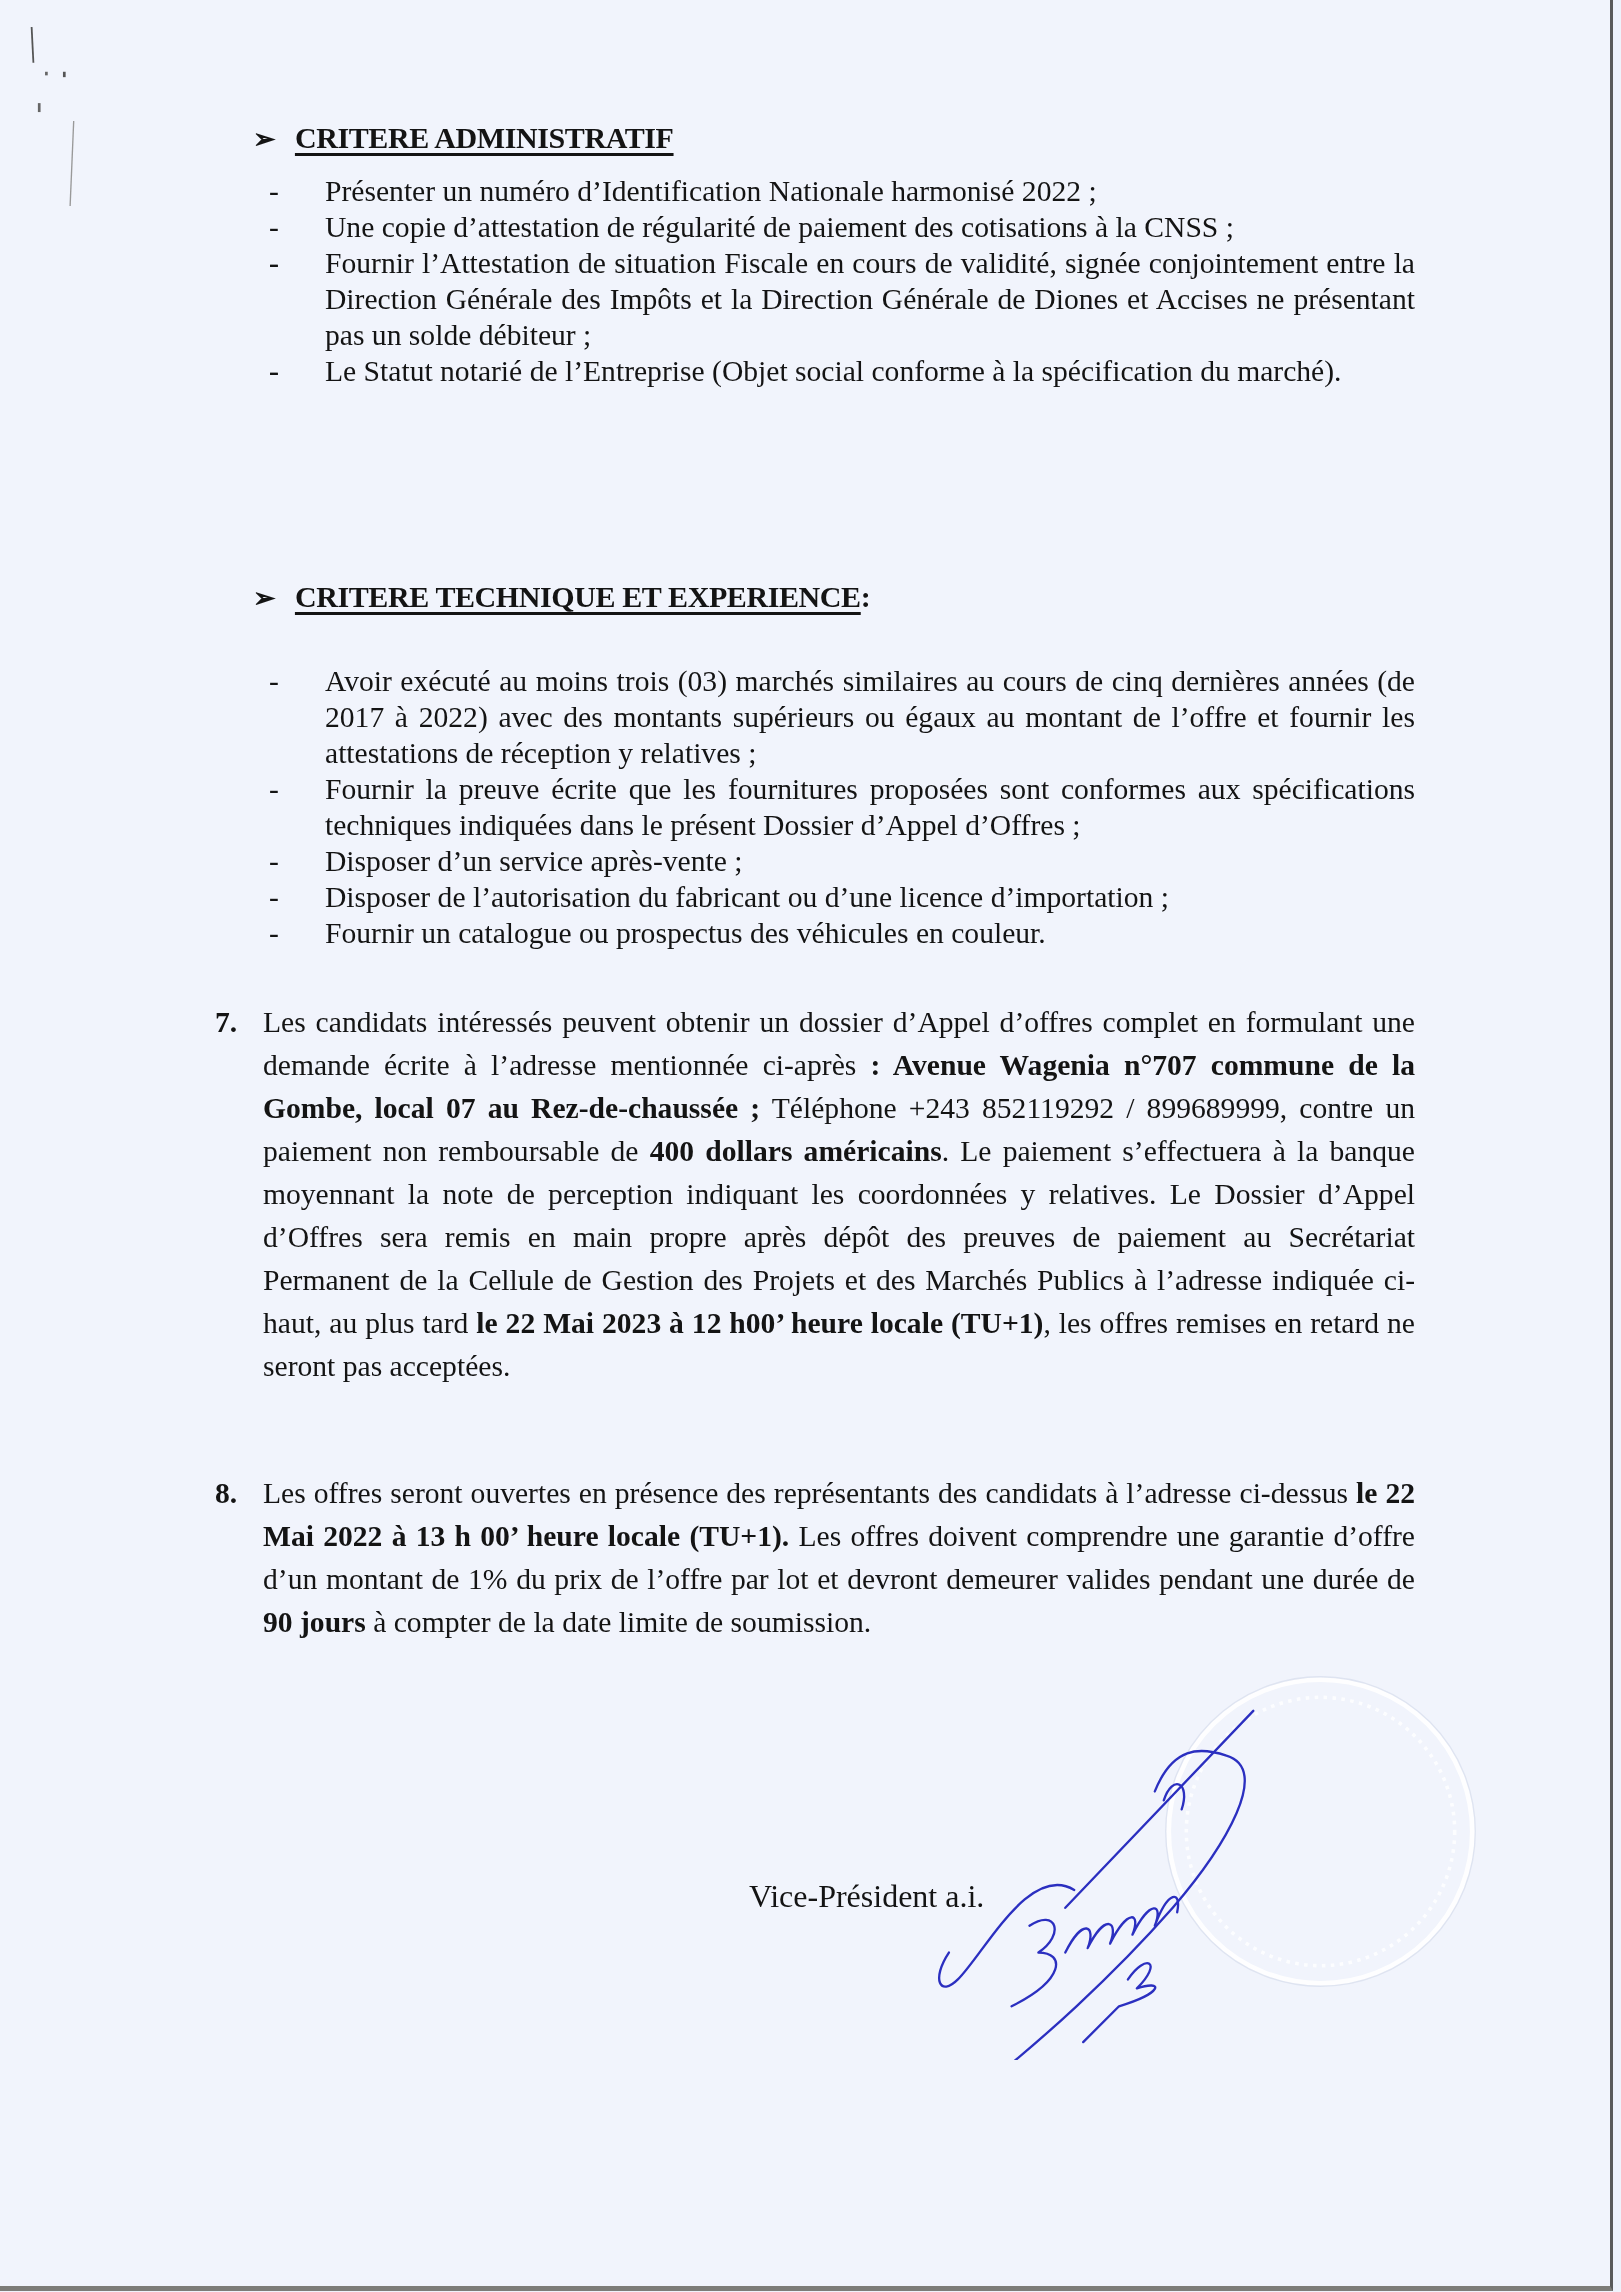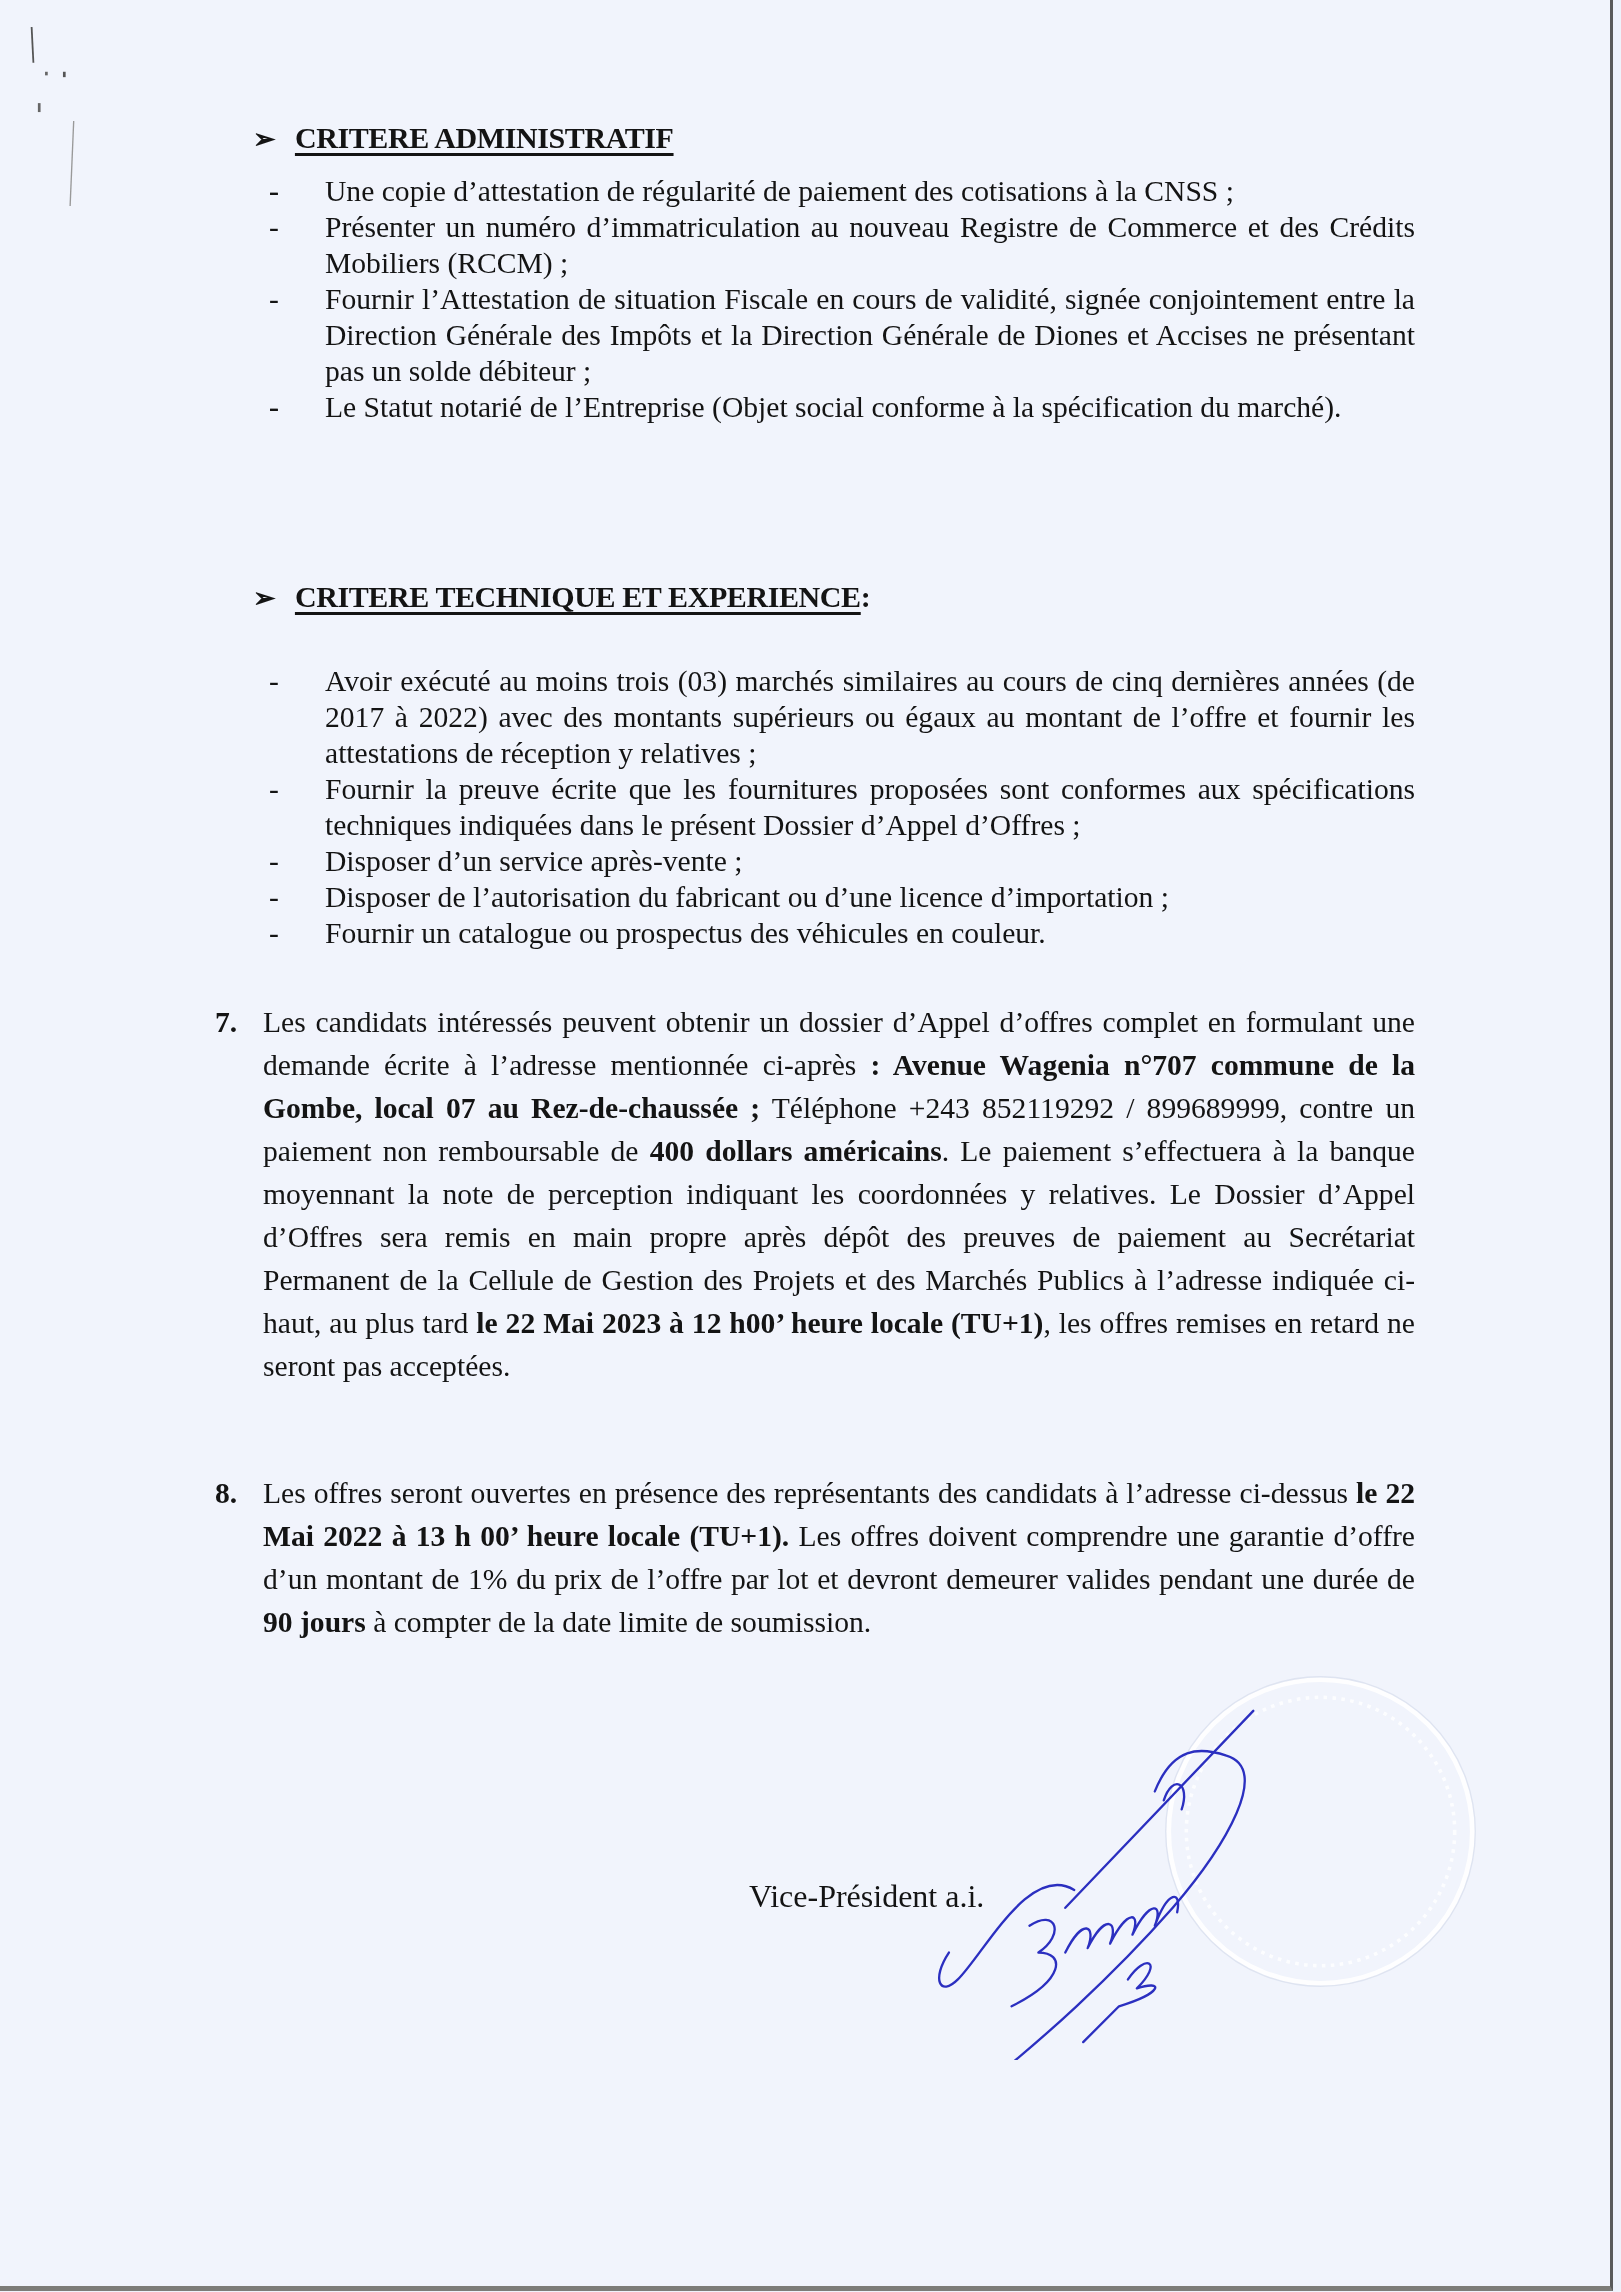--- a/index.html
+++ b/index.html
@@ -47,23 +47,23 @@
     <path d="M52 105 L48 200" stroke="#999" stroke-width="1.5" fill="none"></path>
   </svg>
 
   <div class="heading" style="top:121px;">
     <span class="arrow">➢</span>
     <span class="htext">CRITERE ADMINISTRATIF</span>
     <span></span>
   </div>
 
   <ul class="list" style="top:173px;">
+    <li><span class="dash">-</span><span>Présenter un numéro d’Identification Nationale harmonisé 2022 ;</span></li>
+    <li><span class="dash">-</span><span>Une copie d’attestation de régularité de paiement des cotisations à la CNSS ;</span></li>
     <li><span class="dash">-</span></li>
-    <li><span class="dash">-</span><span>Une copie d’attestation de régularité de paiement des cotisations à la CNSS ;</span></li>
-    <li><span class="dash">-</span><span>Présenter un numéro d’immatriculation au nouveau Registre de Commerce et des Crédits Mobiliers (RCCM) ;</span></li>
     <li><span class="dash">-</span><span>Fournir l’Attestation de situation Fiscale en cours de validité, signée conjointement entre la Direction Générale des Impôts et la Direction Générale de Diones et Accises ne présentant pas un solde débiteur ;</span></li>
     <li><span class="dash">-</span></li>
     <li><span class="dash">-</span><span>Le Statut notarié de l’Entreprise (Objet social conforme à la spécification du marché).</span></li>
   </ul>
 
   <div class="heading" style="top:580px;">
     <span class="arrow">➢</span>
     <span class="htext">CRITERE TECHNIQUE ET EXPERIENCE</span>
     <span> :</span>
   </div>

